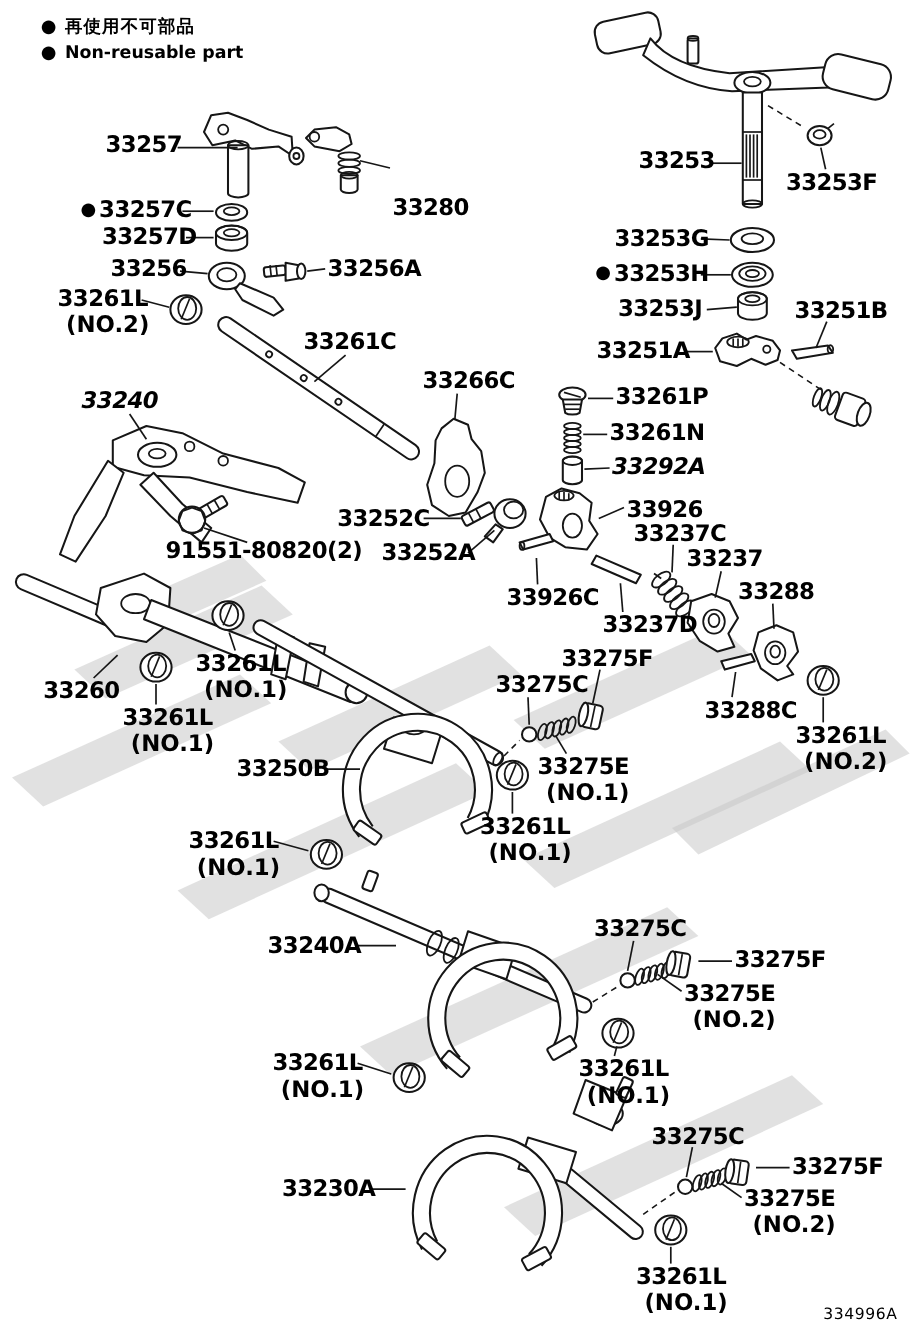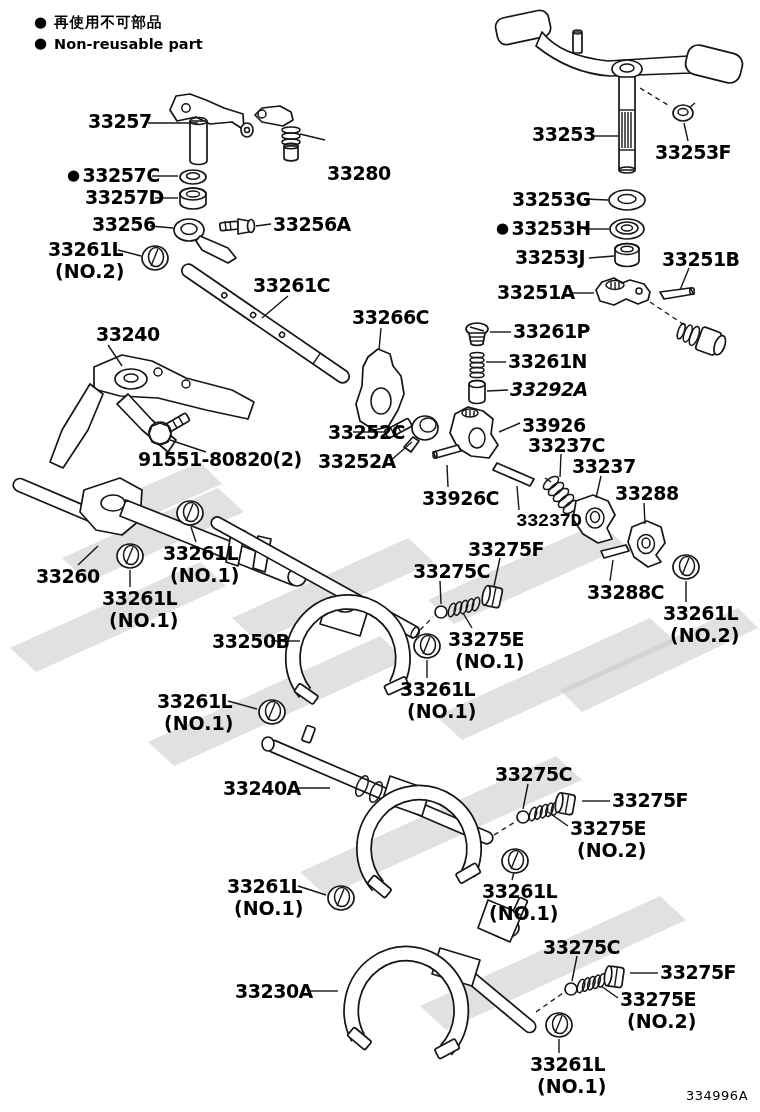--- a/index.html
+++ b/index.html
@@ -470,42 +470,42 @@
       <div class="plabel" style="left: 532px; top: 125px;"><span>33253</span></div>
       <div class="plabel" style="left: 655px; top: 143px;"><span>33253F</span></div>
       <div class="plabel" style="left: 512px; top: 190px;"><span>33253G</span></div>
       <div class="plabel" style="left: 496px; top: 219px; text-align: center;"><span class="bullet">●</span><span>33253H</span></div>
       <div class="plabel" style="left: 515px; top: 248px;"><span>33253J</span></div>
       <div class="plabel" style="left: 662px; top: 250px;"><span>33251B</span></div>
       <div class="plabel" style="left: 497px; top: 283px;"><span>33251A</span></div>
       <div class="plabel" style="left: 48px; top: 240px;"><span>33261L</span><span class="note">(NO.2)</span></div>
       <div class="plabel" style="left: 253px; top: 276px;"><span>33261C</span></div>
       <div class="plabel" style="left: 352px; top: 308px;"><span>33266C</span></div>
-      <div class="plabel" style="left: 96px; top: 325px;"><span>33240</span></div>
+      <div class="plabel" style="left: 68px; top: 325px; font-style: italic;"><span>33240</span></div>
       <div class="plabel" style="left: 513px; top: 322px;"><span>33261P</span></div>
       <div class="plabel" style="left: 508px; top: 352px;"><span>33261N</span></div>
       <div class="plabel" style="left: 510px; top: 380px; font-style: italic;"><span>33292A</span></div>
       <div class="plabel" style="left: 522px; top: 416px;"><span>33926</span></div>
-      <div class="plabel" style="left: 281px; top: 423px; margin-left: 47px;"><span>33252C</span></div>
+      <div class="plabel" style="left: 281px; top: 423px;"><span>33252C</span></div>
       <div class="plabel" style="left: 138px; top: 450px;"><span>91551-80820(2)</span></div>
       <div class="plabel" style="left: 318px; top: 452px;"><span>33252A</span></div>
       <div class="plabel" style="left: 528px; top: 436px;"><span>33237C</span></div>
       <div class="plabel" style="left: 572px; top: 457px;"><span>33237</span></div>
       <div class="plabel" style="left: 422px; top: 489px;"><span>33926C</span></div>
       <div class="plabel" style="left: 615px; top: 484px;"><span>33288</span></div>
-      <div class="plabel" style="left: 516px; top: 512px; font-family: Liberation Mono, monospace;"><span>33237D</span></div>
+      <div class="plabel" style="left: 502px; top: 512px;"><span>33237D</span></div>
       <div class="plabel" style="left: 468px; top: 540px;"><span>33275F</span></div>
       <div class="plabel" style="left: 413px; top: 562px;"><span>33275C</span></div>
       <div class="plabel" style="left: 36px; top: 567px;"><span>33260</span></div>
       <div class="plabel" style="left: 163px; top: 544px;"><span>33261L</span><span class="note">(NO.1)</span></div>
       <div class="plabel" style="left: 102px; top: 589px;"><span>33261L</span><span class="note">(NO.1)</span></div>
       <div class="plabel" style="left: 448px; top: 630px;"><span>33275E</span><span class="note">(NO.1)</span></div>
       <div class="plabel" style="left: 587px; top: 583px;"><span>33288C</span></div>
       <div class="plabel" style="left: 663px; top: 604px;"><span>33261L</span><span class="note">(NO.2)</span></div>
-      <div class="plabel" style="left: 212px; top: 632px; text-align: center;"><span>33250B</span></div>
+      <div class="plabel" style="left: 197px; top: 632px; text-align: center;"><span>33250B</span></div>
       <div class="plabel" style="left: 400px; top: 680px;"><span>33261L</span><span class="note">(NO.1)</span></div>
       <div class="plabel" style="left: 157px; top: 692px;"><span>33261L</span><span class="note">(NO.1)</span></div>
       <div class="plabel" style="left: 223px; top: 779px;"><span>33240A</span></div>
       <div class="plabel" style="left: 495px; top: 765px;"><span>33275C</span></div>
       <div class="plabel" style="left: 612px; top: 791px;"><span>33275F</span></div>
       <div class="plabel" style="left: 570px; top: 819px;"><span>33275E</span><span class="note">(NO.2)</span></div>
       <div class="plabel" style="left: 227px; top: 877px;"><span>33261L</span><span class="note">(NO.1)</span></div>
       <div class="plabel" style="left: 482px; top: 882px;"><span>33261L</span><span class="note">(NO.1)</span></div>
       <div class="plabel" style="left: 543px; top: 938px;"><span>33275C</span></div>
       <div class="plabel" style="left: 660px; top: 963px;"><span>33275F</span></div>

